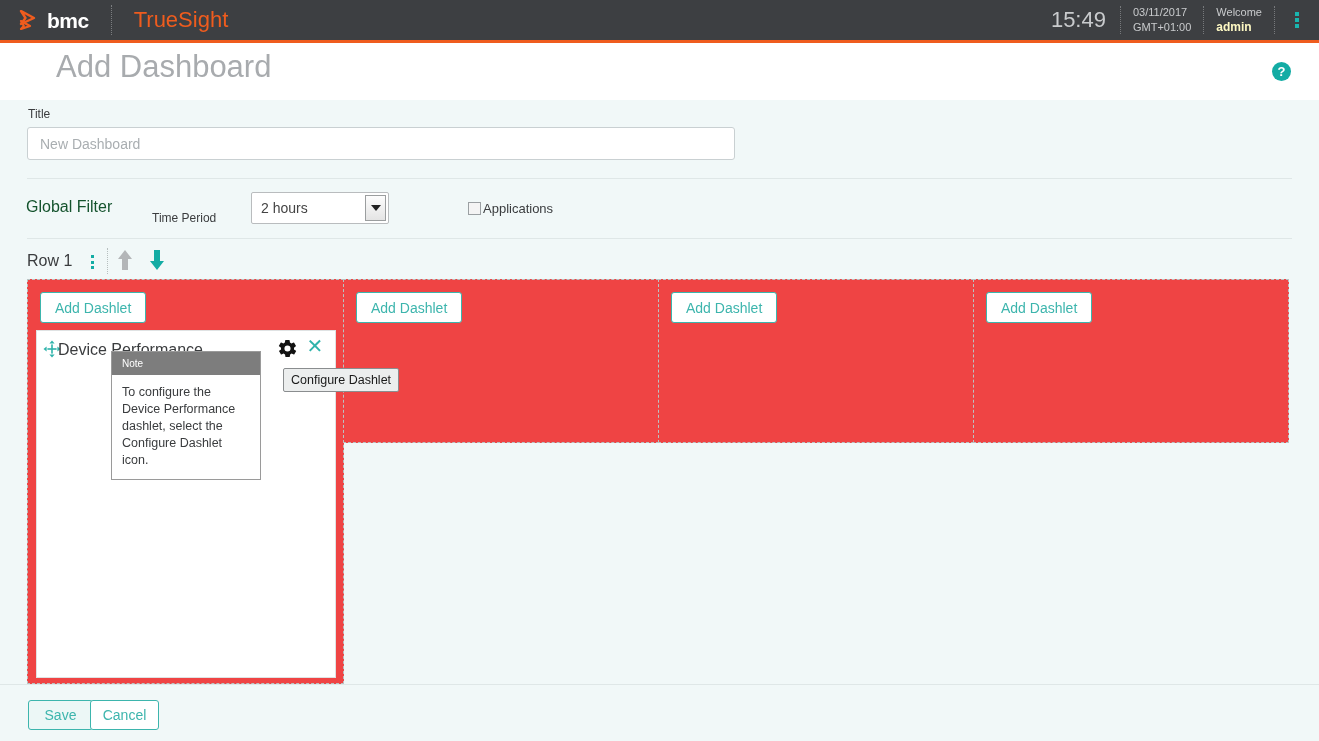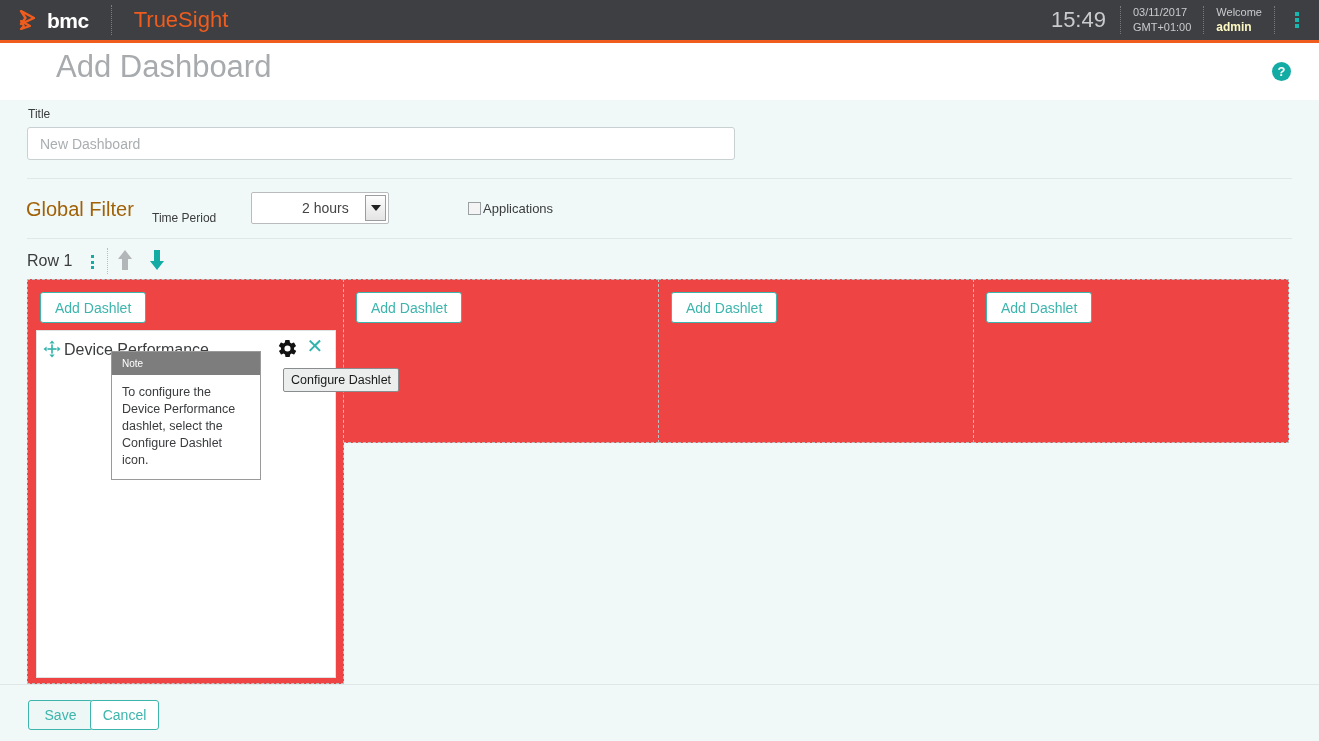--- a/index.html
+++ b/index.html
@@ -113,36 +113,36 @@
   .title-input::placeholder { color: #a9aeb1; }
 
   .hr-1 {
     position: absolute; left: 27px; top: 78px;
     width: 1265px; height: 1px; background: #dfe7e7;
   }
 
   
   .gf-label {
     position: absolute; left: 26px; top: 98px;
-    font-size: 20px; color: #a16207;
+    font-size: 16px; color: #14532d;
   }
   .tp-label {
     position: absolute; left: 152px; top: 111px;
     font-size: 12px; color: #3a3c3e;
   }
   .tp-select {
     position: absolute; left: 251px; top: 92px;
     width: 138px; height: 32px;
     border: 1px solid #b9bcbe; border-radius: 2px;
     background: #ffffff;
     display: flex; align-items: stretch; cursor: pointer;
   }
   .tp-select .val {
     flex: 1; display: flex; align-items: center;
-    padding-left: 9px; font-size: 14px; color: #444; margin-left: 41px;
+    padding-left: 9px; font-size: 14px; color: #444;
   }
   .tp-select .arrowbox {
     width: 21px; margin: 2px 2px 2px 0;
     background: linear-gradient(#fdfdfd,#e4e4e4);
     border: 1px solid #9b9e9f;
     display: flex; align-items: center; justify-content: center;
   }
   .caret-down {
     width: 0; height: 0;
     border-left: 5px solid transparent;
@@ -244,21 +244,21 @@
   }
   .dashlet-head {
     position: relative; height: 40px;
     display: flex; align-items: center;
   }
   .move-icon {
     position: absolute; left: 6px; top: 9px;
     width: 18px; height: 18px; cursor: move;
   }
   .dashlet-title {
-    position: absolute; left: 27px; top: 10px;
+    position: absolute; left: 21px; top: 10px;
     font-size: 16px; color: #3a3c3e;
   }
   .gear-icon {
     position: absolute; right: 37px; top: 7px;
     width: 21px; height: 21px; cursor: pointer;
   }
   .close-icon {
     position: absolute; right: 10px; top: 6px;
     width: 20px; height: 20px; cursor: pointer;
     color: #2fb3ab; font-size: 20px; line-height: 18px;

